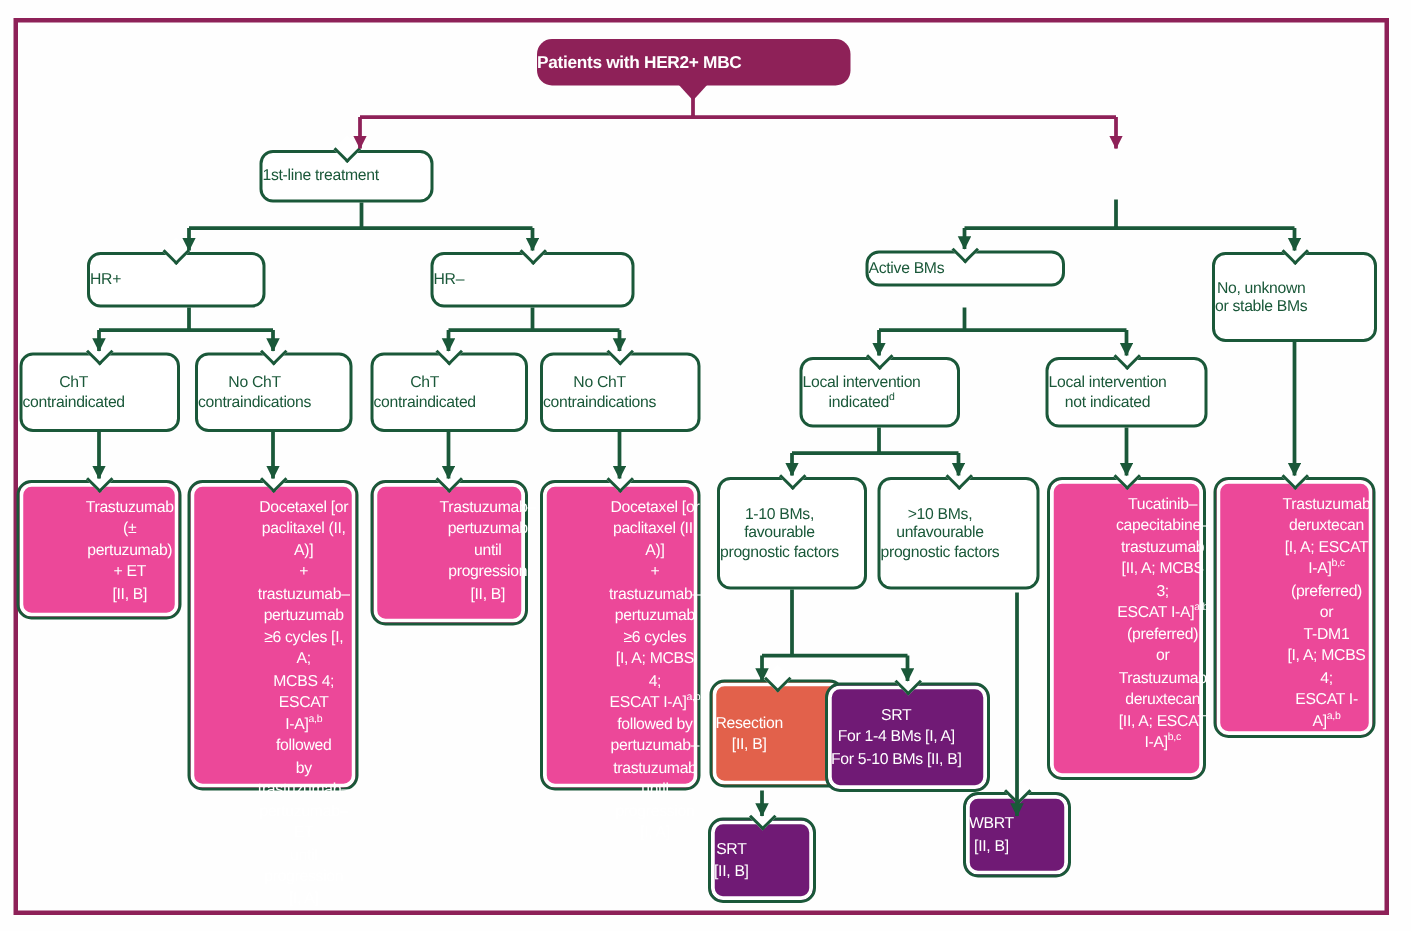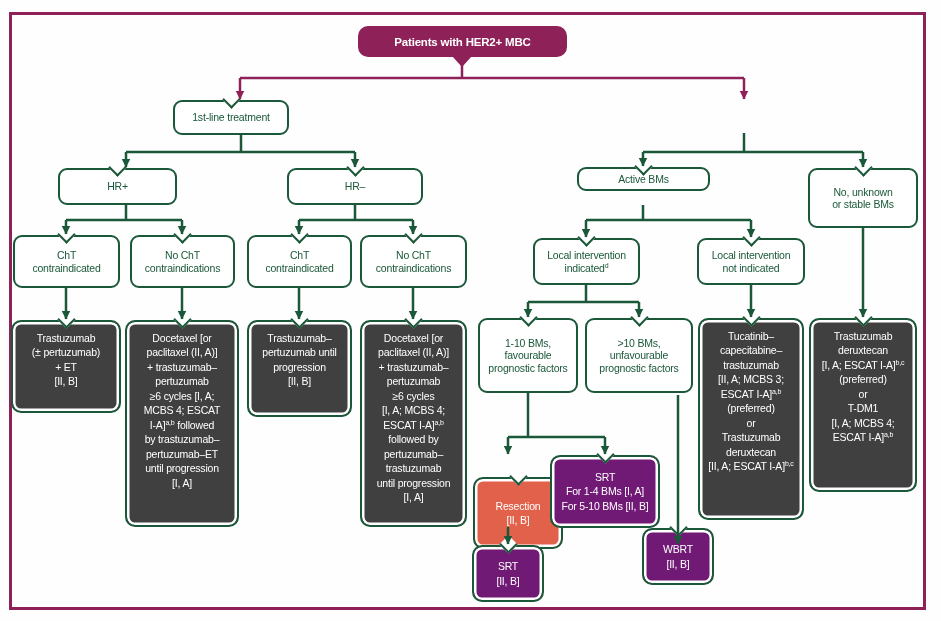--- a/index.html
+++ b/index.html
@@ -6,35 +6,35 @@
   #stage{
     position:relative;width:941px;height:621px;background:#fefefe;
     font-family:"Liberation Sans",sans-serif;overflow:hidden;
   }
   .frame{
     position:absolute;left:9px;top:12px;width:917px;height:598px;
     border:3px solid #8e2158;box-sizing:border-box;
   }
   .box{
     position:absolute;box-sizing:border-box;display:flex;
-    align-items:center;justify-content:center;text-align:center;
+    align-items:center;text-align:center;
   }
   .txt{white-space:pre-line;letter-spacing:-0.2px;}
   sup{font-size:7px;line-height:0;vertical-align:super;}
   .white{
     background:#ffffff;border:2.5px solid #1a5839;border-radius:9px;
     color:#1a5839;font-size:10.5px;line-height:1.18;
   }
   .filled{
     border:2.5px solid #1a5839;border-radius:10px;
     box-shadow:inset 0 0 0 2.5px #ffffff;
     color:#ffffff;font-size:10.5px;line-height:1.38;
     align-items:flex-start;padding:9px 3px 4px 3px;
   }
-  .blue{background:#404040;}
+  .blue{background:#ec4899;padding-left:44px;}
   .greenfill{background:#701a75;align-items:center;padding:4px 2px;}
   .orange{background:#e2614b;align-items:center;padding:4px 2px;}
   .maroon-title{
     background:#8e2158;border-radius:10px;color:#ffffff;
     font-weight:bold;font-size:11.5px;
   }
   .notch{
     position:absolute;left:calc(50% - 6.5px);top:-9px;width:13px;height:13px;
     background:#ffffff;transform:rotate(45deg);
     border-right:2.5px solid #1a5839;border-bottom:2.5px solid #1a5839;
@@ -180,21 +180,21 @@
     <div class="txt"><span>Trastuzumab
 deruxtecan
 [I, A; ESCAT I-A]</span><sup>b,c</sup><span>
 (preferred)
 or
 T-DM1
 [I, A; MCBS 4;
 ESCAT I-A]</span><sup>a,b</sup></div>
   </div>
 
-  <div class="box filled orange" style="left:473px;top:477px;width:90px;height:72px">
+  <div class="box filled orange" style="left:473px;top:453px;width:90px;height:72px">
     <span class="notch"></span>
     <div class="txt"><span>Resection
 [II, B]</span></div>
   </div>
   <div class="box filled greenfill" style="left:550px;top:455px;width:110px;height:73px">
     <span class="notch"></span>
     <div class="txt"><span>SRT
 For 1-4 BMs [I, A]
 For 5-10 BMs [II, B]</span></div>
   </div>

